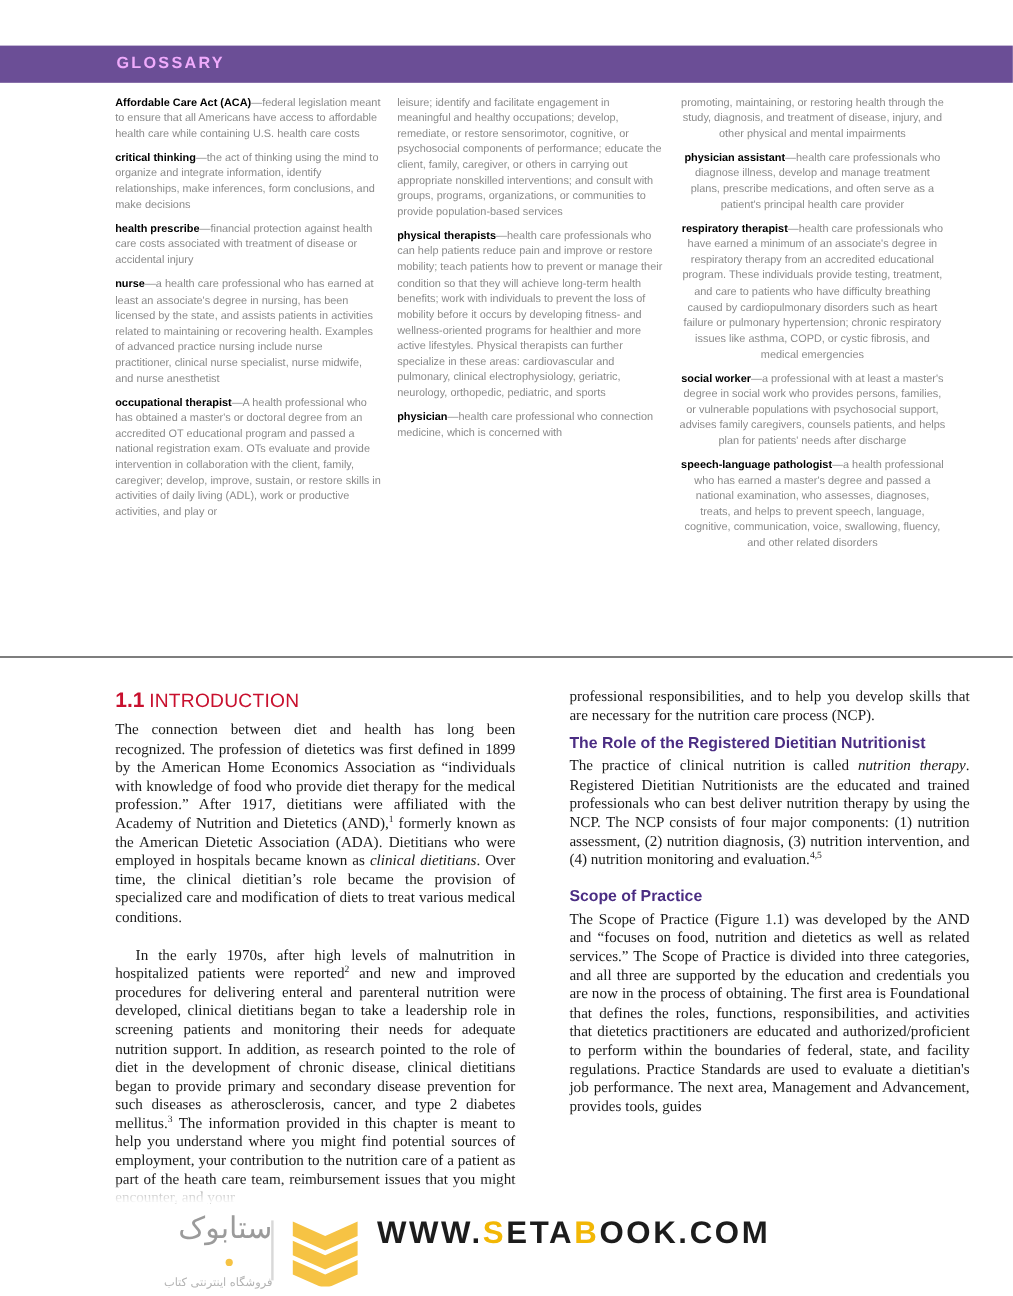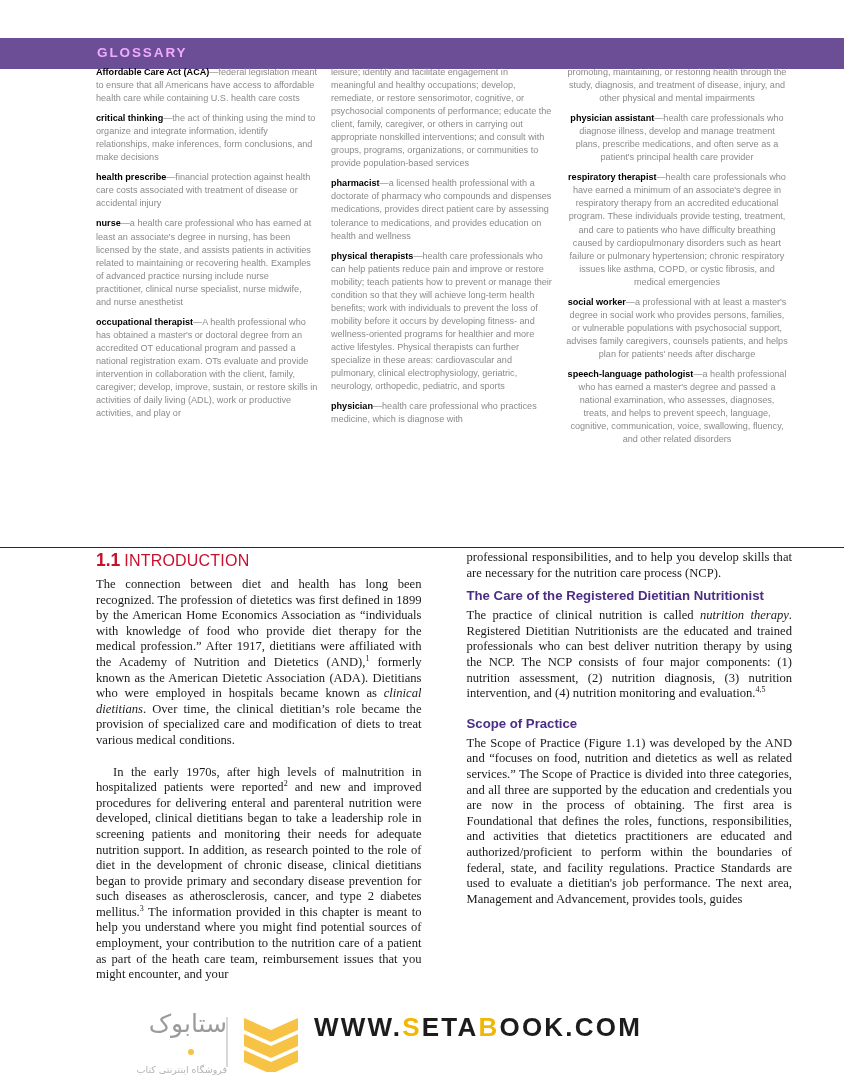--- a/index.html
+++ b/index.html
@@ -41,21 +41,21 @@
     font-family: "Liberation Sans", sans-serif;
     font-size: 13.5px;
     font-weight: bold;
     letter-spacing: 1.9px;
   }
 
   
   .glossary-body {
     position: absolute;
     left: 96px;
-    top: 66px;
+    top: 79px;
     width: 716px;
     display: flex;
     gap: 0px;
   }
   .gloss-col {
     width: 222px;
     margin-right: 13px;
     font-family: "Liberation Sans", sans-serif;
     font-size: 9.1px;
     line-height: 13.05px;
@@ -79,30 +79,30 @@
     top: 547px;
     width: 844px;
     height: 0;
     border-top: 1.3px solid #2a2a2a;
   }
 
   
   .main-body {
     position: absolute;
     left: 96px;
-    top: 550px;
+    top: 573px;
     width: 712px;
     display: flex;
     gap: 13px;
   }
   .main-col {
     width: 340px;
     margin-right: 32px;
   }
-  .main-col:last-child { margin-right: 16px; }
+  .main-col:last-child { margin-right: 0; }
 
   .h1-num {
     font-family: "Liberation Sans", sans-serif;
     font-weight: bold;
     font-size: 17.5px;
     color: #c8102e;
   }
   .h1-text {
     font-family: "Liberation Sans", sans-serif;
     font-size: 16px;
@@ -256,23 +256,22 @@
     <div class="gloss-col">
       <p class="gloss-entry"><span class="gloss-term">Affordable Care Act (ACA)</span><span>—federal legislation meant to ensure that all Americans have access to affordable health care while containing U.S. health care costs</span></p>
       <p class="gloss-entry"><span class="gloss-term">critical thinking</span><span>—the act of thinking using the mind to organize and integrate information, identify relationships, make inferences, form conclusions, and make decisions</span></p>
       <p class="gloss-entry"><span class="gloss-term">health prescribe</span><span>—financial protection against health care costs associated with treatment of disease or accidental injury</span></p>
       <p class="gloss-entry"><span class="gloss-term">nurse</span><span>—a health care professional who has earned at least an associate's degree in nursing, has been licensed by the state, and assists patients in activities related to maintaining or recovering health. Examples of advanced practice nursing include nurse practitioner, clinical nurse specialist, nurse midwife, and nurse anesthetist</span></p>
       <p class="gloss-entry"><span class="gloss-term">occupational therapist</span><span>—A health professional who has obtained a master's or doctoral degree from an accredited OT educational program and passed a national registration exam. OTs evaluate and provide intervention in collaboration with the client, family, caregiver; develop, improve, sustain, or restore skills in activities of daily living (ADL), work or productive activities, and play or</span></p>
     </div>
 
     <div class="gloss-col">
       <p class="gloss-entry cont"><span>leisure; identify and facilitate engagement in meaningful and healthy occupations; develop, remediate, or restore sensorimotor, cognitive, or psychosocial components of performance; educate the client, family, caregiver, or others in carrying out appropriate nonskilled interventions; and consult with groups, programs, organizations, or communities to provide population-based services</span></p>
-      <p class="gloss-entry"><span class="gloss-term">pharmacist</span><span>—a licensed health professional with a doctorate of pharmacy who compounds and dispenses medications, provides direct patient care by assessing tolerance to medications, and provides education on health and wellness</span></p>
       <p class="gloss-entry"><span class="gloss-term">physical therapists</span><span>—health care professionals who can help patients reduce pain and improve or restore mobility; teach patients how to prevent or manage their condition so that they will achieve long-term health benefits; work with individuals to prevent the loss of mobility before it occurs by developing fitness- and wellness-oriented programs for healthier and more active lifestyles. Physical therapists can further specialize in these areas: cardiovascular and pulmonary, clinical electrophysiology, geriatric, neurology, orthopedic, pediatric, and sports</span></p>
-      <p class="gloss-entry"><span class="gloss-term">physician</span><span>—health care professional who practices medicine, which is diagnose with</span></p>
+      <p class="gloss-entry"><span class="gloss-term">physician</span><span>—health care professional who connection medicine, which is concerned with</span></p>
     </div>
 
     <div class="gloss-col">
       <p class="gloss-entry cont"><span>promoting, maintaining, or restoring health through the study, diagnosis, and treatment of disease, injury, and other physical and mental impairments</span></p>
       <p class="gloss-entry"><span class="gloss-term">physician assistant</span><span>—health care professionals who diagnose illness, develop and manage treatment plans, prescribe medications, and often serve as a patient's principal health care provider</span></p>
       <p class="gloss-entry"><span class="gloss-term">respiratory therapist</span><span>—health care professionals who have earned a minimum of an associate's degree in respiratory therapy from an accredited educational program. These individuals provide testing, treatment, and care to patients who have difficulty breathing caused by cardiopulmonary disorders such as heart failure or pulmonary hypertension; chronic respiratory issues like asthma, COPD, or cystic fibrosis, and medical emergencies</span></p>
       <p class="gloss-entry"><span class="gloss-term">social worker</span><span>—a professional with at least a master's degree in social work who provides persons, families, or vulnerable populations with psychosocial support, advises family caregivers, counsels patients, and helps plan for patients' needs after discharge</span></p>
       <p class="gloss-entry"><span class="gloss-term">speech-language pathologist</span><span>—a health professional who has earned a master's degree and passed a national examination, who assesses, diagnoses, treats, and helps to prevent speech, language, cognitive, communication, voice, swallowing, fluency, and other related disorders</span></p>
     </div>
   </div>
@@ -289,21 +288,21 @@
 
       <p class="body"><span>The connection between diet and health has long been recognized. The profession of dietetics was first defined in 1899 by the American Home Economics Association as “individuals with knowledge of food who provide diet therapy for the medical profession.” After 1917, dietitians were affiliated with the Academy of Nutrition and Dietetics (AND),</span><sup>1</sup><span> formerly known as the American Dietetic Association (ADA). Dietitians who were employed in hospitals became known as </span><span class="ital">clinical dietitians</span><span>. Over time, the clinical dietitian’s role became the provision of specialized care and modification of diets to treat various medical conditions.</span></p>
 
       <p class="body indent"><span>In the early 1970s, after high levels of malnutrition in hospitalized patients were reported</span><sup>2</sup><span> and new and improved procedures for delivering enteral and parenteral nutrition were developed, clinical dietitians began to take a leadership role in screening patients and monitoring their needs for adequate nutrition support. In addition, as research pointed to the role of diet in the development of chronic disease, clinical dietitians began to provide primary and secondary disease prevention for such diseases as atherosclerosis, cancer, and type 2 diabetes mellitus.</span><sup>3</sup><span> The information provided in this chapter is meant to help you understand where you might find potential sources of employment, your contribution to the nutrition care of a patient as part of the heath care team, reimbursement issues that you might encounter, and your</span></p>
     </div>
 
     <div class="main-col">
       <p class="body">professional responsibilities, and to help you develop skills that are necessary for the nutrition care process (NCP).</p>
 
 
-      <div class="h2">The Care of the Registered Dietitian Nutritionist</div>
+      <div class="h2">The Role of the Registered Dietitian Nutritionist</div>
 
       <p class="body"><span>The practice of clinical nutrition is called </span><span class="ital">nutrition therapy</span><span>. Registered Dietitian Nutritionists are the educated and trained professionals who can best deliver nutrition therapy by using the NCP. The NCP consists of four major components: (1) nutrition assessment, (2) nutrition diagnosis, (3) nutrition intervention, and (4) nutrition monitoring and evaluation.</span><sup>4,5</sup></p>
 
       <div class="h2 tight">Scope of Practice</div>
 
       <p class="body">The Scope of Practice (Figure 1.1) was developed by the AND and “focuses on food, nutrition and dietetics as well as related services.” The Scope of Practice is divided into three categories, and all three are supported by the education and credentials you are now in the process of obtaining. The first area is Foundational that defines the roles, functions, responsibilities, and activities that dietetics practitioners are educated and authorized/proficient to perform within the boundaries of federal, state, and facility regulations. Practice Standards are used to evaluate a dietitian's job performance. The next area, Management and Advancement, provides tools, guides</p>
     </div>
   </div>
 
   <div class="text-fade"></div>

